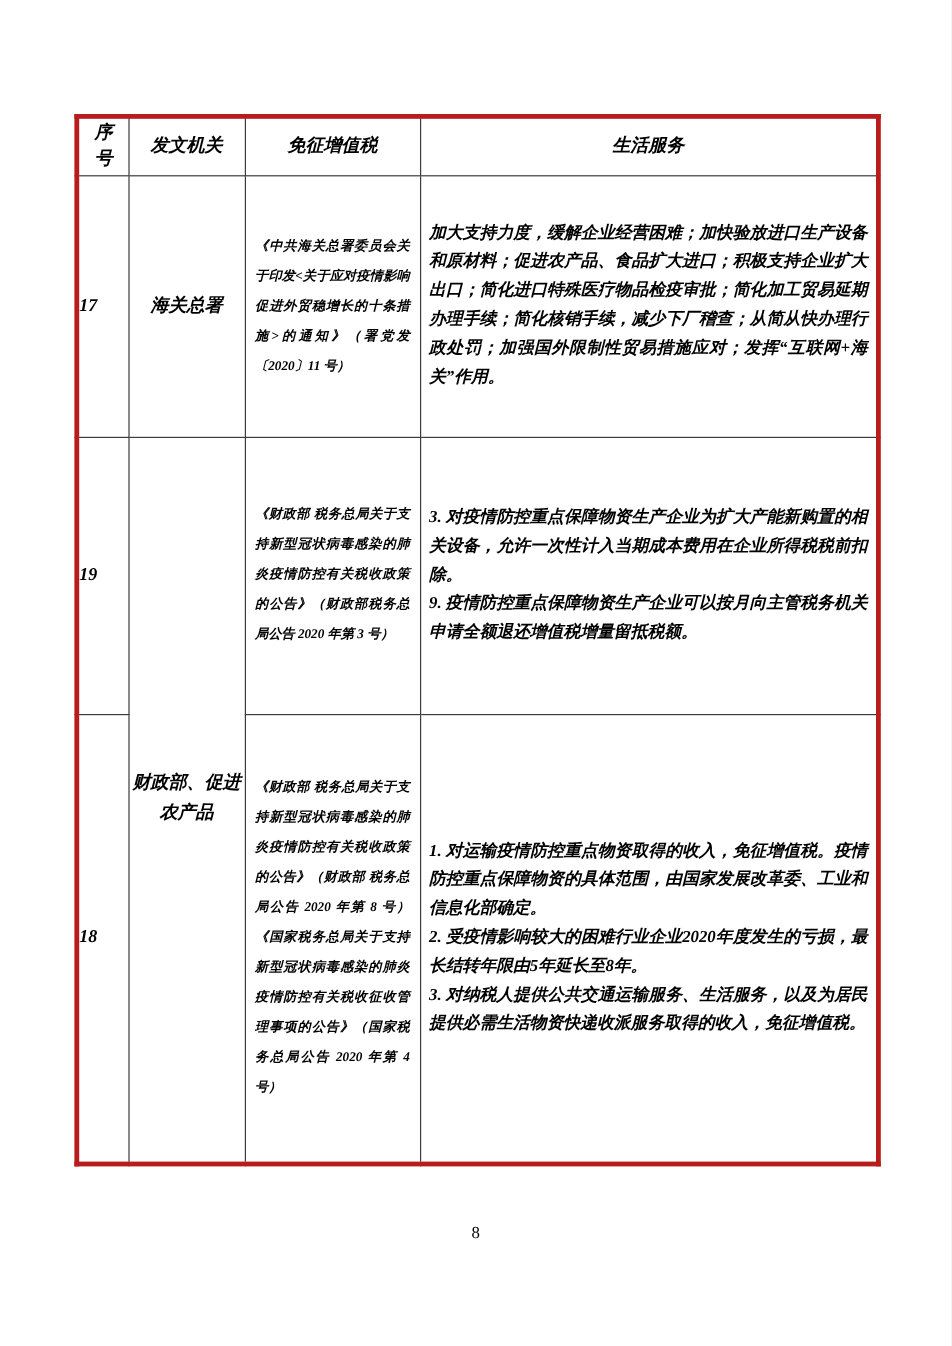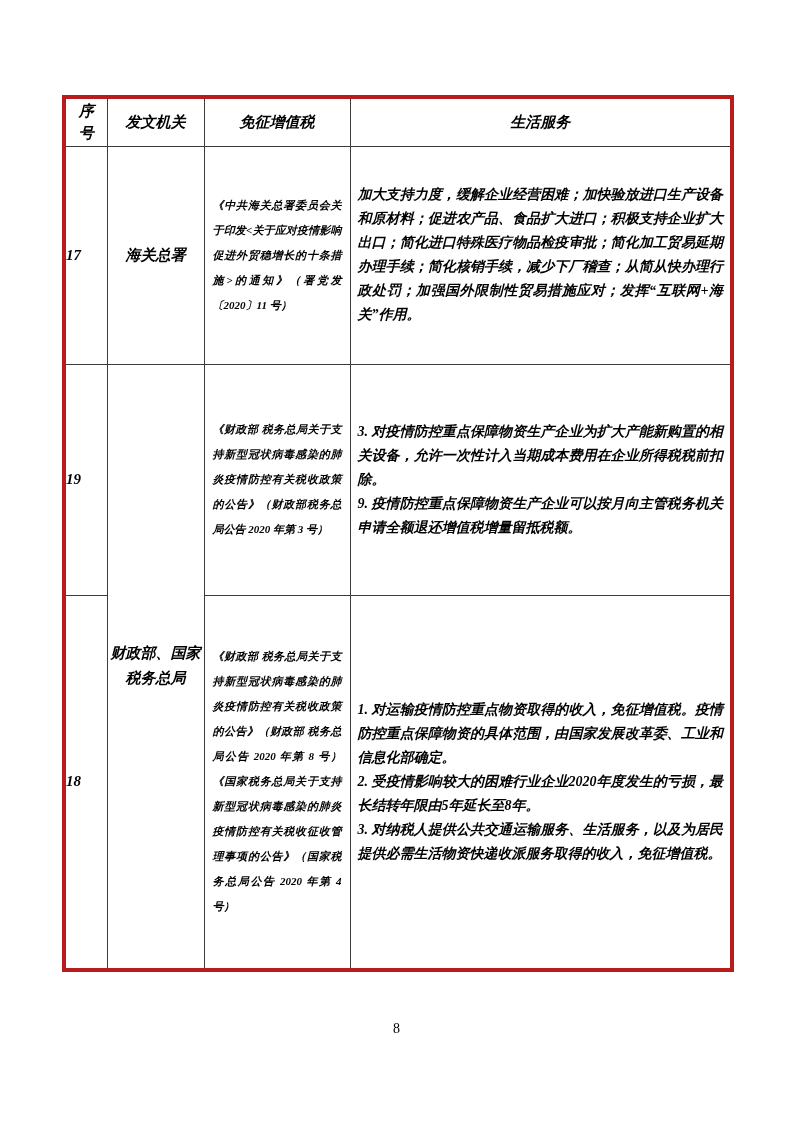--- a/index.html
+++ b/index.html
@@ -113,21 +113,21 @@
       <td class="cell-index">17</td>
       <td class="cell-agency">海关总署</td>
       <td class="cell-name">《中共海关总署委员会关于印发&lt;关于应对疫情影响 促进外贸稳增长的十条措施&gt;的通知》（署党发〔2020〕11 号）</td>
       <td class="cell-main">
         <p>加大支持力度，缓解企业经营困难；加快验放进口生产设备和原材料；促进农产品、食品扩大进口；积极支持企业扩大出口；简化进口特殊医疗物品检疫审批；简化加工贸易延期办理手续；简化核销手续，减少下厂稽查；从简从快办理行政处罚；加强国外限制性贸易措施应对；发挥“互联网+海关”作用。</p>
       </td>
     </tr>
 
     <tr class="row-18">
       <td class="cell-index">19</td>
-      <td class="cell-agency" rowspan="2">财政部、国家税务总局</td>
+      <td class="cell-agency" rowspan="2">财政部、促进农产品</td>
       <td class="cell-name">《财政部 税务总局关于支持新型冠状病毒感染的肺炎疫情防控有关税收政策的公告》（财政部税务总局公告 2020 年第 3 号）</td>
       <td class="cell-main">
         <p>3. 对疫情防控重点保障物资生产企业为扩大产能新购置的相关设备，允许一次性计入当期成本费用在企业所得税税前扣除。</p>
         <p>9. 疫情防控重点保障物资生产企业可以按月向主管税务机关申请全额退还增值税增量留抵税额。</p>
       </td>
     </tr>
 
     <tr class="row-19">
       <td class="cell-index">18</td>
       <td class="cell-name">《财政部 税务总局关于支持新型冠状病毒感染的肺炎疫情防控有关税收政策的公告》（财政部 税务总局公告 2020 年第 8 号）《国家税务总局关于支持新型冠状病毒感染的肺炎疫情防控有关税收征收管理事项的公告》（国家税务总局公告 2020 年第 4 号）</td>

